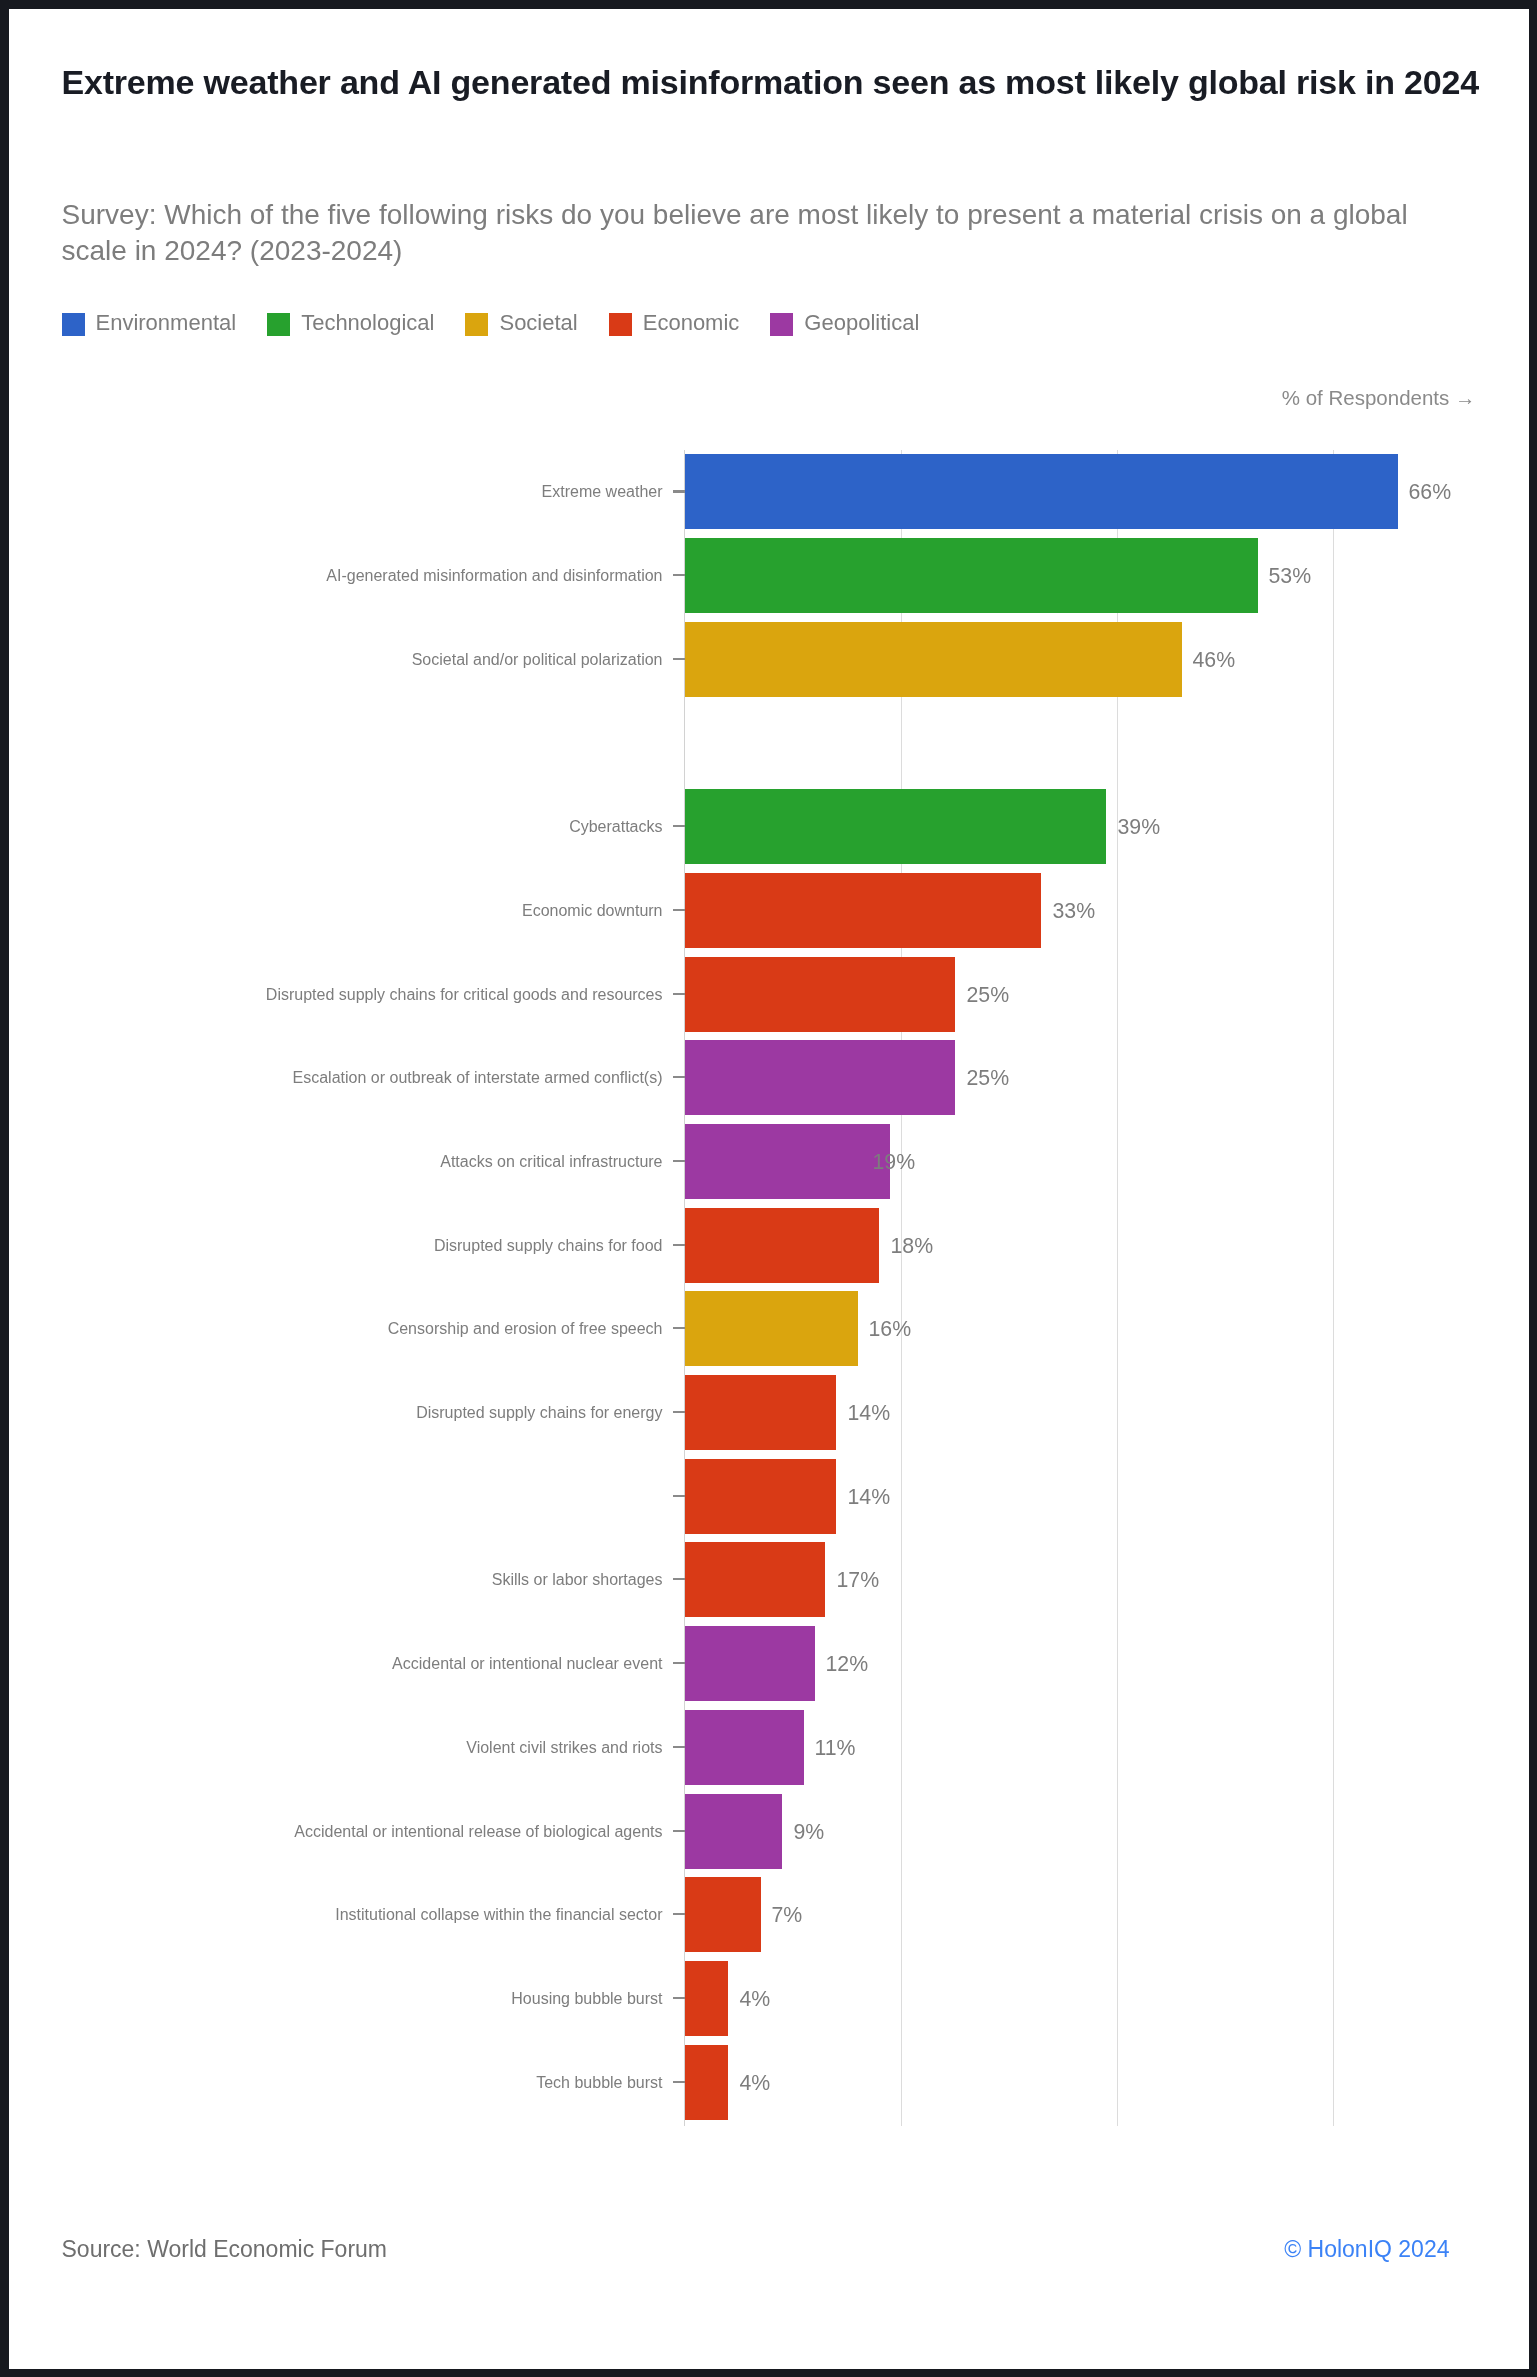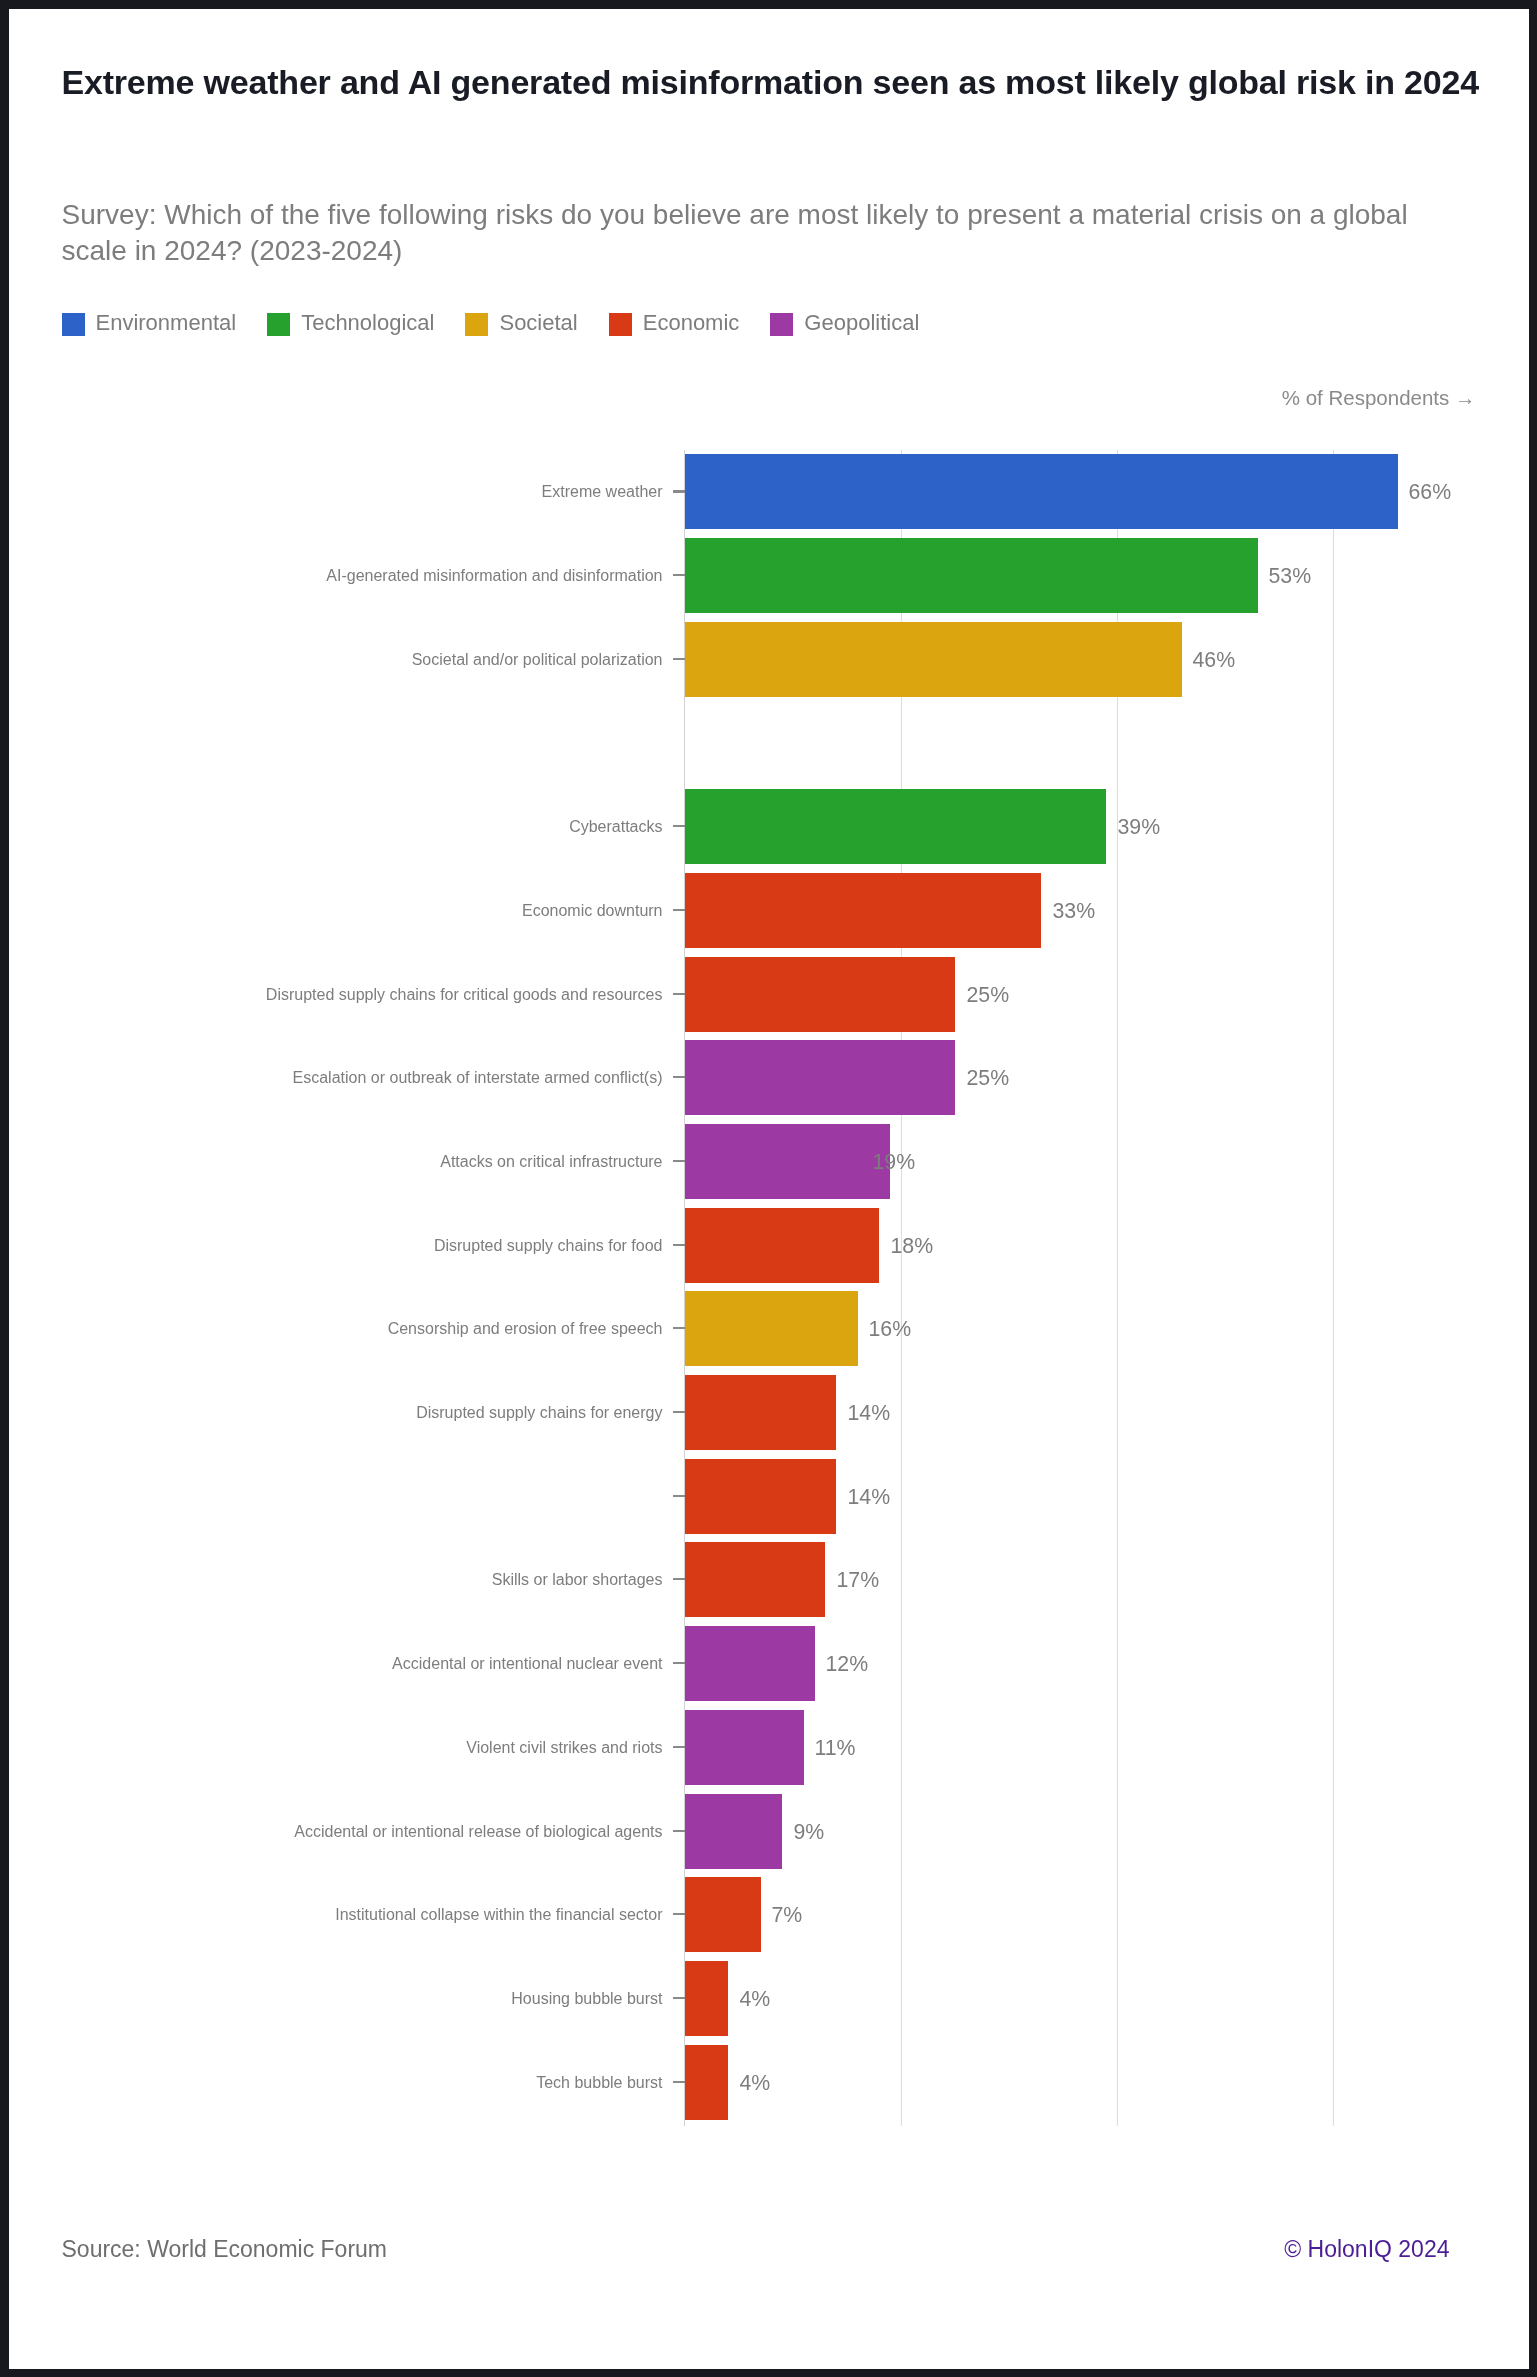--- a/index.html
+++ b/index.html
@@ -158,21 +158,21 @@
     left: 53px;
     bottom: 106px;
     font-size: 23px;
     color: #6e6e6e;
   }
   #copyright {
     position: absolute;
     right: 79px;
     bottom: 106px;
     font-size: 23px;
-    color: #4c1d95;
+    color: #3b82f6;
   }
 </style>
 </head>
 <body>
 
 <div id="canvas">
 
   <div id="title">Extreme weather and AI generated misinformation seen as most likely global risk in 2024</div>
   <div id="subtitle">Survey: Which of the five following risks do you believe are most likely to present a material crisis on a global scale in 2024? (2023-2024)</div>
 

